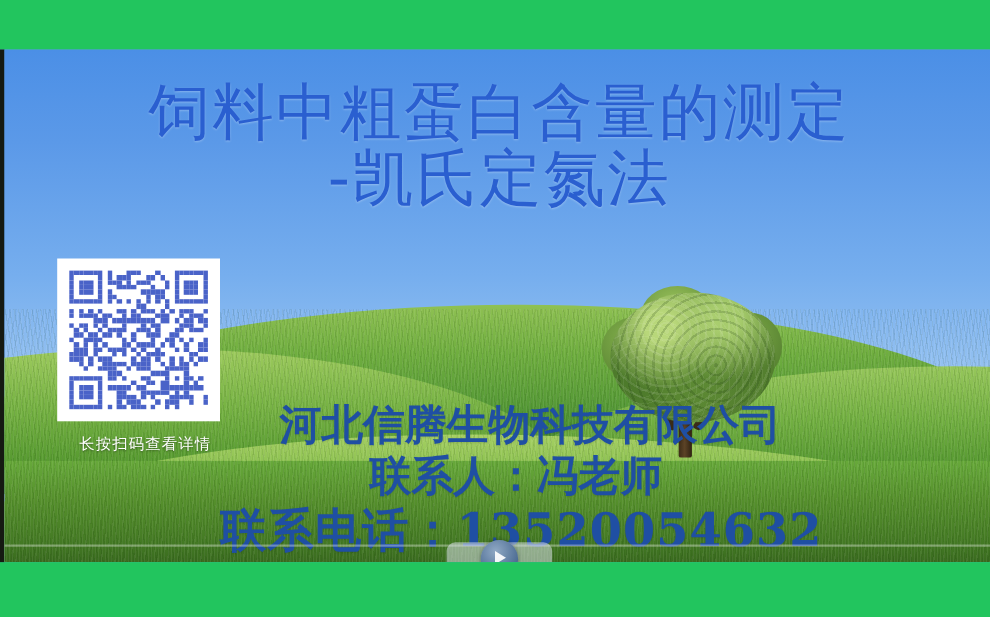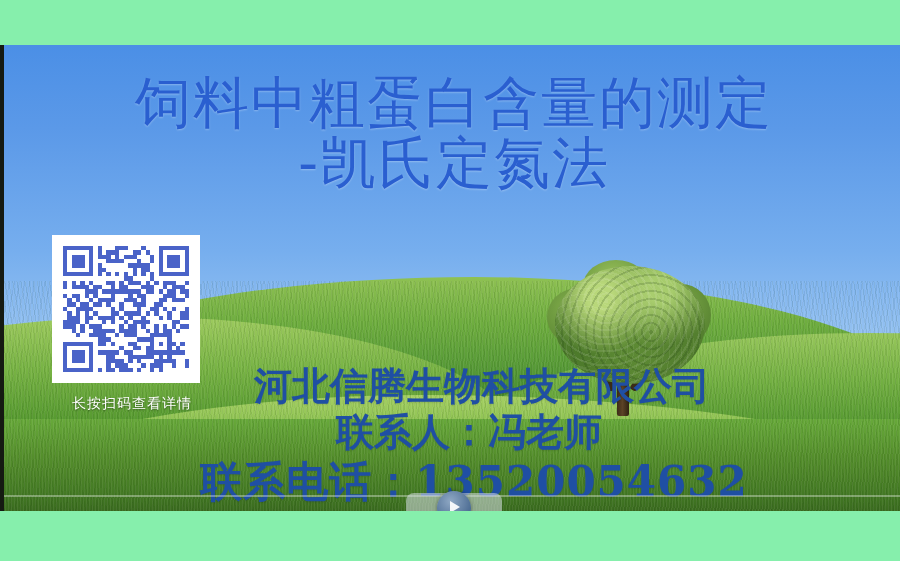--- a/index.html
+++ b/index.html
@@ -1,18 +1,18 @@
 <!DOCTYPE html>
 <html><head>
 <meta charset="utf-8">
 <style>
   html,body{margin:0;padding:0;background:#ffffff;}
   body{width:900px;height:561px;font-family:"Liberation Sans",sans-serif;overflow:hidden;}
 
-  .page{position:relative;width:900px;height:561px;background:#86efac;}
+  .page{position:relative;width:900px;height:561px;background:#22c55e;}
 
   
   .video-frame{
     position:absolute;left:0;top:45px;width:900px;height:466px;
     overflow:hidden;background:#5a9ee8;
     border-left:4px solid #151a12;
   }
 
   
   .sky{

